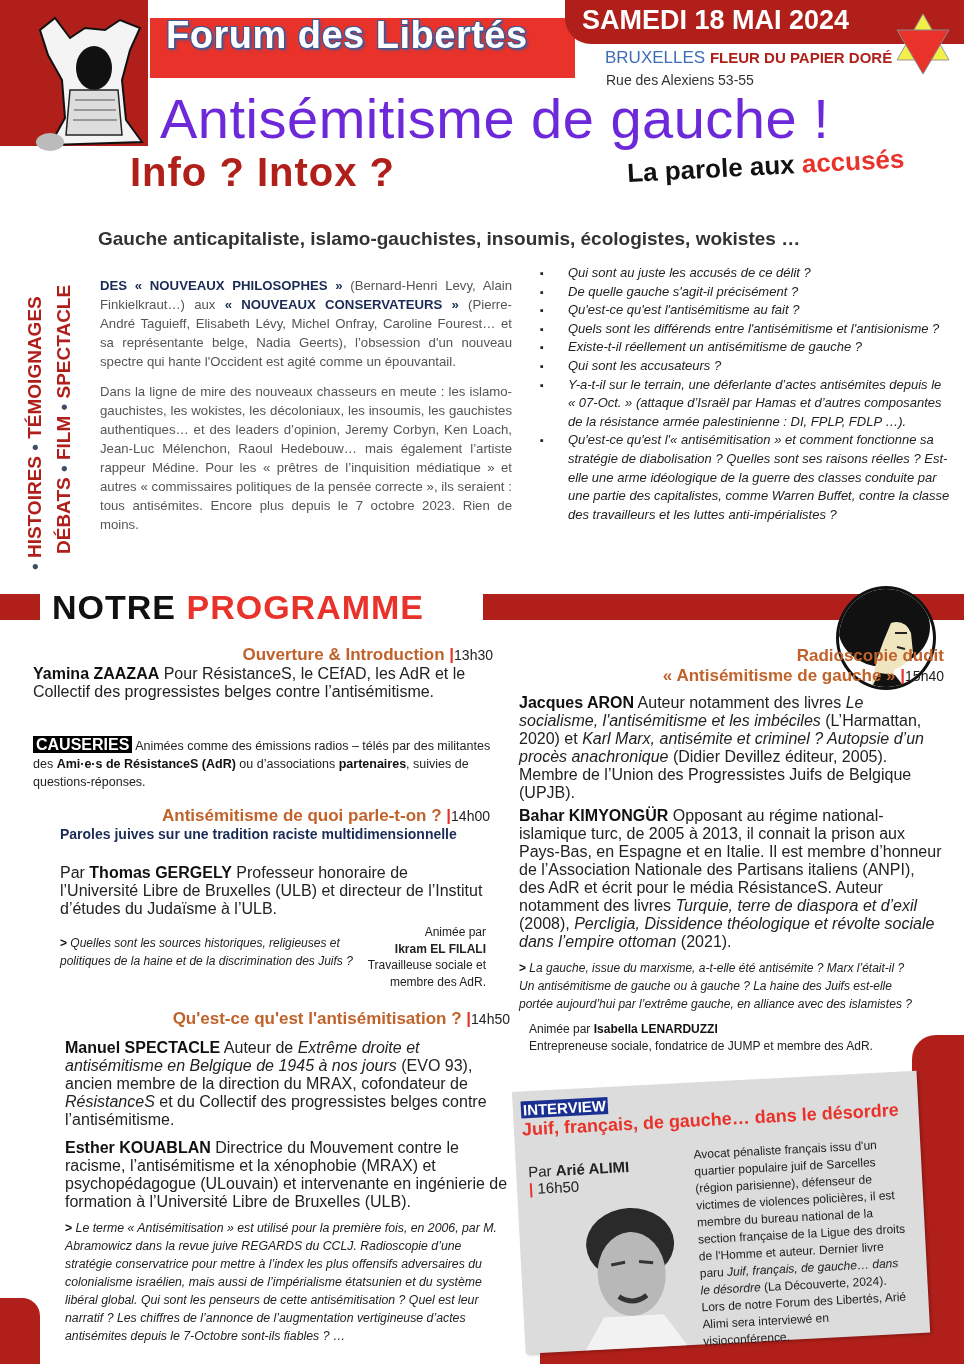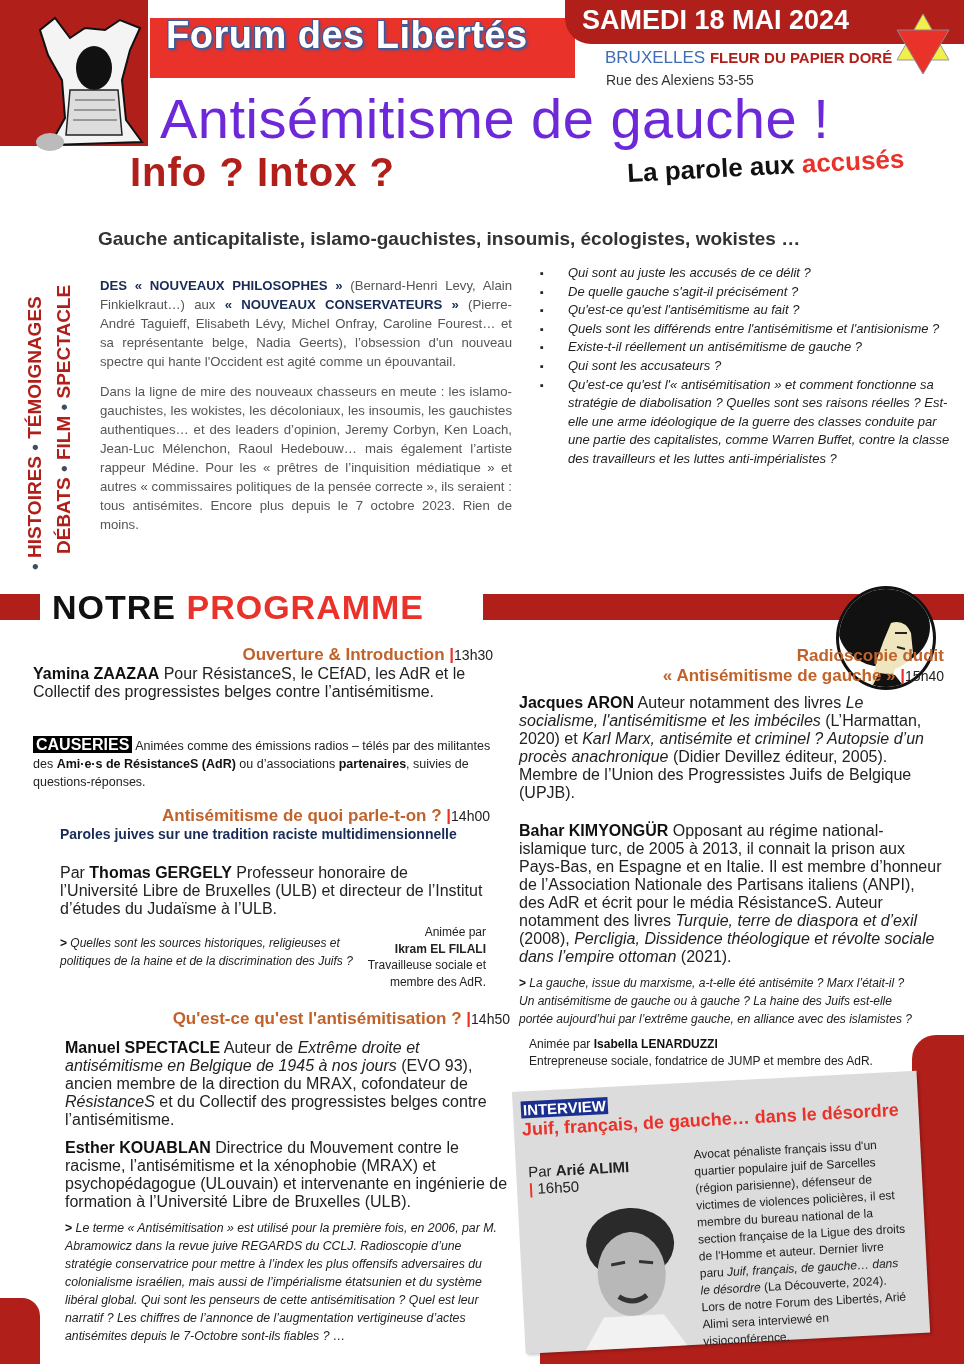--- a/index.html
+++ b/index.html
@@ -114,20 +114,21 @@
   <p><b>DES « NOUVEAUX PHILOSOPHES »</b><span> (Bernard-Henri Levy, Alain Finkielkraut…) aux </span><b>« NOUVEAUX CONSERVATEURS »</b><span> (Pierre-André Taguieff, Elisabeth Lévy, Michel Onfray, Caroline Fourest… et sa représentante belge, Nadia Geerts), l’obsession d'un nouveau spectre qui hante l'Occident est agité comme un épouvantail.</span></p>
   <p>Dans la ligne de mire des nouveaux chasseurs en meute : les islamo-gauchistes, les wokistes, les décoloniaux, les insoumis, les gauchistes authentiques… et des leaders d’opinion, Jeremy Corbyn, Ken Loach, Jean-Luc Mélenchon, Raoul Hedebouw… mais également l’artiste rappeur Médine. Pour les « prêtres de l’inquisition médiatique » et autres « commissaires politiques de la pensée correcte », ils seraient : tous antisémites. Encore plus depuis le 7 octobre 2023. Rien de moins.</p>
 </div>
 <ul class="abs questions">
   <li>Qui sont au juste les accusés de ce délit ?</li>
   <li>De quelle gauche s'agit-il précisément ?</li>
   <li>Qu'est-ce qu'est l'antisémitisme au fait ?</li>
   <li>Quels sont les différends entre l'antisémitisme et l'antisionisme ?</li>
   <li>Existe-t-il réellement un antisémitisme de gauche ?</li>
   <li>Qui sont les accusateurs ?</li>
+  <li>Y-a-t-il sur le terrain, une déferlante d’actes antisémites depuis le « 07-Oct. » (attaque d’Israël par Hamas et d’autres composantes de la résistance armée palestinienne : DI, FPLP, FDLP …).</li>
   <li>Qu'est-ce qu'est l'« antisémitisation » et comment fonctionne sa stratégie de diabolisation ? Quelles sont ses raisons réelles ? Est-elle une arme idéologique de la guerre des classes conduite par une partie des capitalistes, comme Warren Buffet, contre la classe des travailleurs et les luttes anti-impérialistes ?</li>
 </ul>
 
 <div class="abs prog-bar-left"></div>
 <div class="abs prog-bar-right"></div>
 <div class="abs prog-title">
   <span>NOTRE </span><span class="accent">PROGRAMME</span>
 </div>
 <div class="abs portrait-circle">
   <svg viewBox="0 0 100 104" width="100" height="104">
@@ -189,21 +190,21 @@
 
 <div class="abs" style="left:519px; top:646px; width:425px;">
   <div class="sec-head">Radioscopie dudit</div>
   <div class="sec-head">
     <span>« Antisémitisme de gauche »</span>
     <span class="sep">|</span><span class="time">15h40</span>
   </div>
   <div class="body-txt" style="margin-top:8px;">
     <b>Jacques ARON</b><span> Auteur notamment des livres </span><i>Le socialisme, l'antisémitisme et les imbéciles</i><span> (L’Harmattan, 2020) et </span><i>Karl Marx, antisémite et criminel ? Autopsie d’un procès anachronique</i><span> (Didier Devillez éditeur, 2005). Membre de l’Union des Progressistes Juifs de Belgique (UPJB).</span>
   </div>
-  <div class="body-txt" style="margin-top:20px;">
+  <div class="body-txt" style="margin-top:5px;">
     <b>Bahar KIMYONGÜR</b><span> Opposant au régime national-islamique turc, de 2005 à 2013, il connait la prison aux Pays-Bas, en Espagne et en Italie. Il est membre d’honneur de l’Association Nationale des Partisans italiens (ANPI), des AdR et écrit pour le média RésistanceS. Auteur notamment des livres </span><i>Turquie, terre de diaspora et d’exil</i><span> (2008), </span><i>Percligia, Dissidence théologique et révolte sociale dans l’empire ottoman</i><span> (2021).</span>
   </div>
   <div class="body-txt" style="margin-top:8px; font-style:italic; font-size:12px; width:395px;">
     <b style="font-style:normal;">&gt; </b><span>La gauche, issue du marxisme, a-t-elle été antisémite ? Marx  l’était-il ? Un antisémitisme de gauche ou à gauche ? La haine des Juifs est-elle portée aujourd’hui par l’extrême gauche, en alliance avec des islamistes ?</span>
   </div>
   <div class="body-txt" style="margin-top:8px; margin-left:10px; font-size:12px; line-height:17px;">
     <span>Animée par </span><b>Isabella LENARDUZZI</b>
     <div>Entrepreneuse sociale, fondatrice de JUMP et membre des AdR.</div>
   </div>
 </div>

